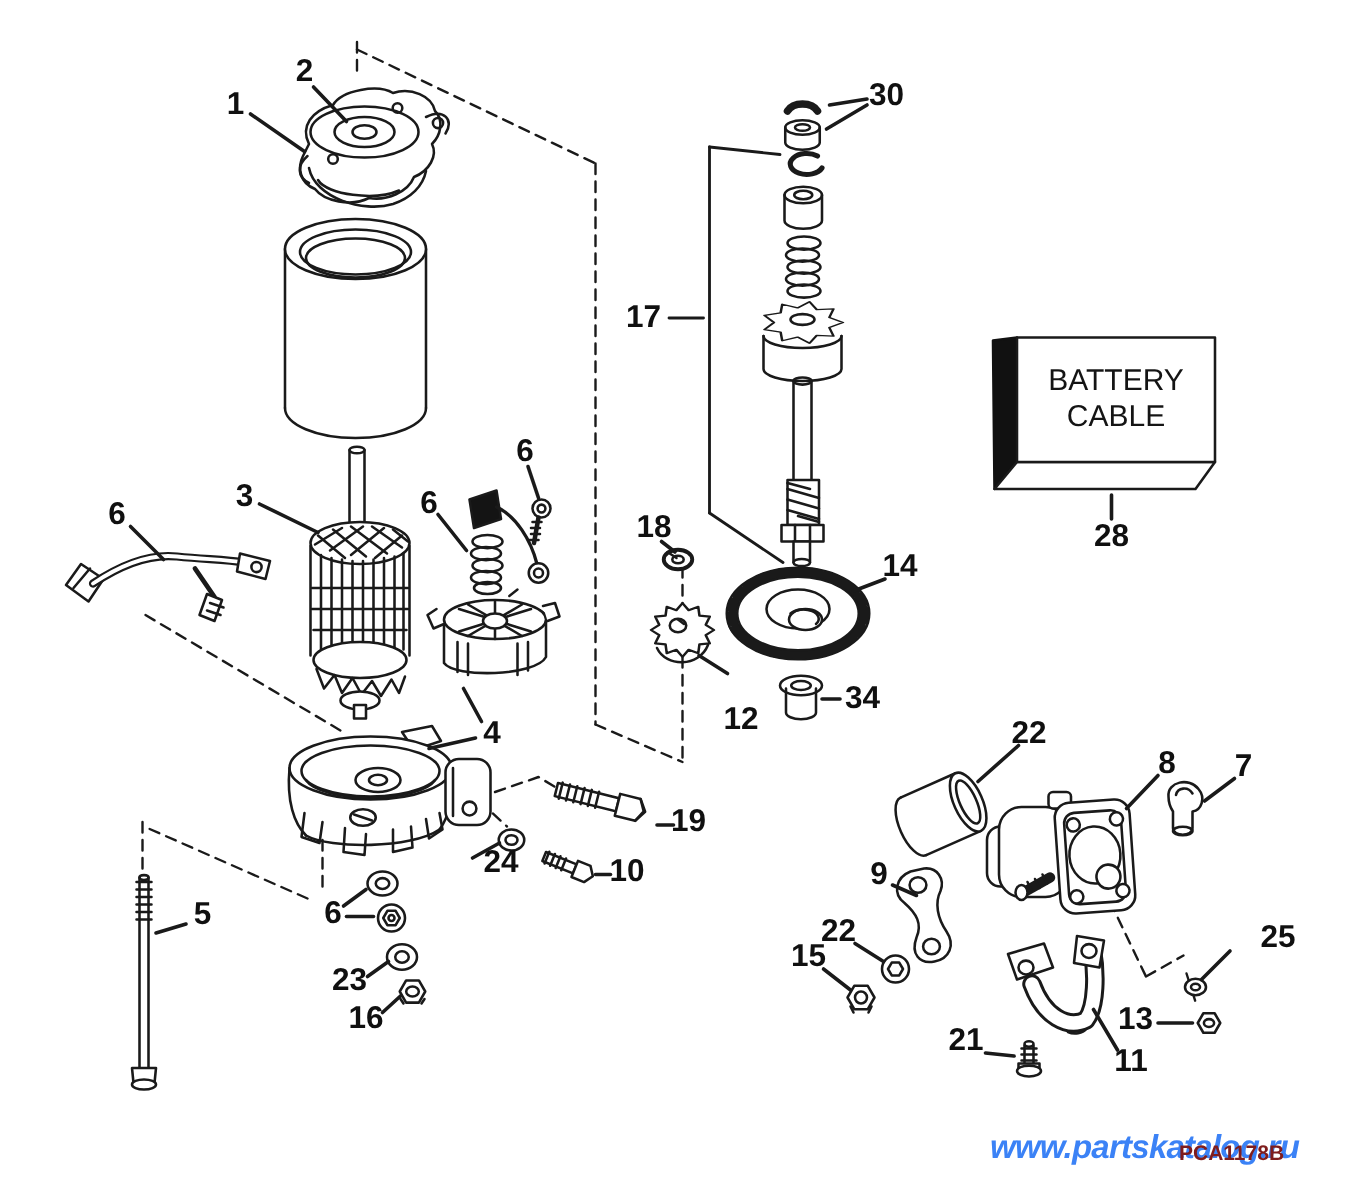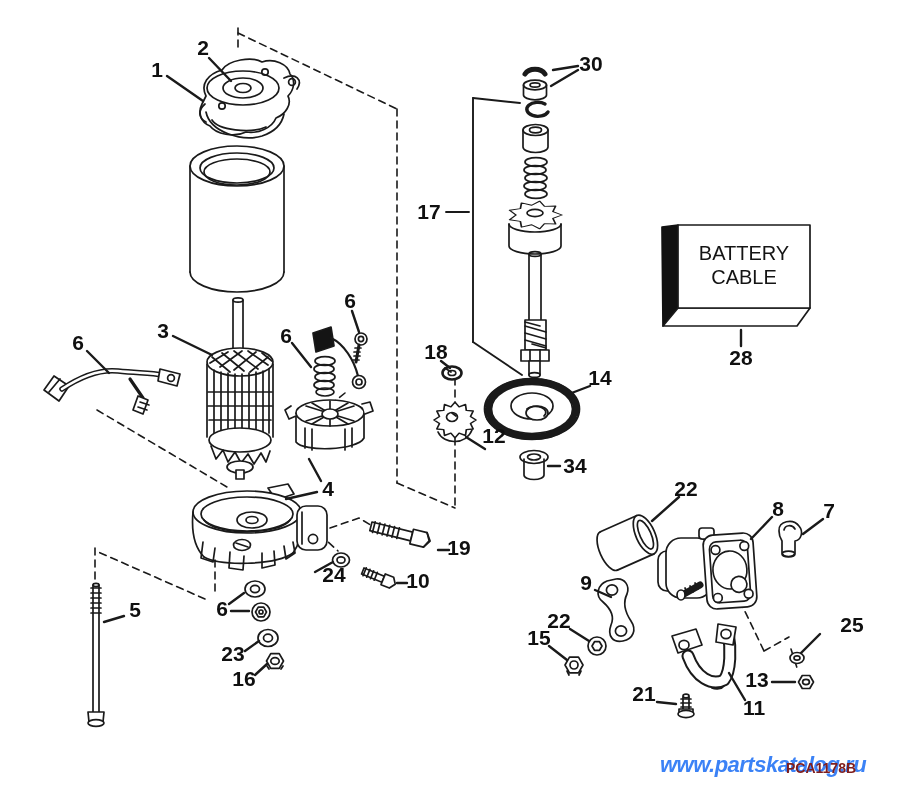--- a/index.html
+++ b/index.html
@@ -371,21 +371,21 @@
 <div class="lbl-layer">
       <div class="part-label" style="left: 157px; top: 70px;">1</div>
       <div class="part-label" style="left: 203px; top: 48px;">2</div>
       <div class="part-label" style="left: 163px; top: 331px;">3</div>
       <div class="part-label" style="left: 78px; top: 343px;">6</div>
       <div class="part-label" style="left: 286px; top: 336px;">6</div>
       <div class="part-label" style="left: 350px; top: 301px;">6</div>
       <div class="part-label" style="left: 429px; top: 212px;">17</div>
       <div class="part-label" style="left: 591px; top: 64px;">30</div>
       <div class="part-label" style="left: 436px; top: 352px;">18</div>
-      <div class="part-label" style="left: 494px; top: 436px;">12</div>
+      <div class="part-label" style="left: 494px; top: 480px;">12</div>
       <div class="part-label" style="left: 600px; top: 378px;">14</div>
       <div class="part-label" style="left: 575px; top: 466px;">34</div>
       <div class="part-label" style="left: 741px; top: 358px;">28</div>
       <div class="part-label" style="left: 686px; top: 489px;">22</div>
       <div class="part-label" style="left: 778px; top: 509px;">8</div>
       <div class="part-label" style="left: 829px; top: 511px;">7</div>
       <div class="part-label" style="left: 586px; top: 583px;">9</div>
       <div class="part-label" style="left: 559px; top: 621px;">22</div>
       <div class="part-label" style="left: 539px; top: 638px;">15</div>
       <div class="part-label" style="left: 827px; top: 625px; margin-left: 25px;">25</div>

